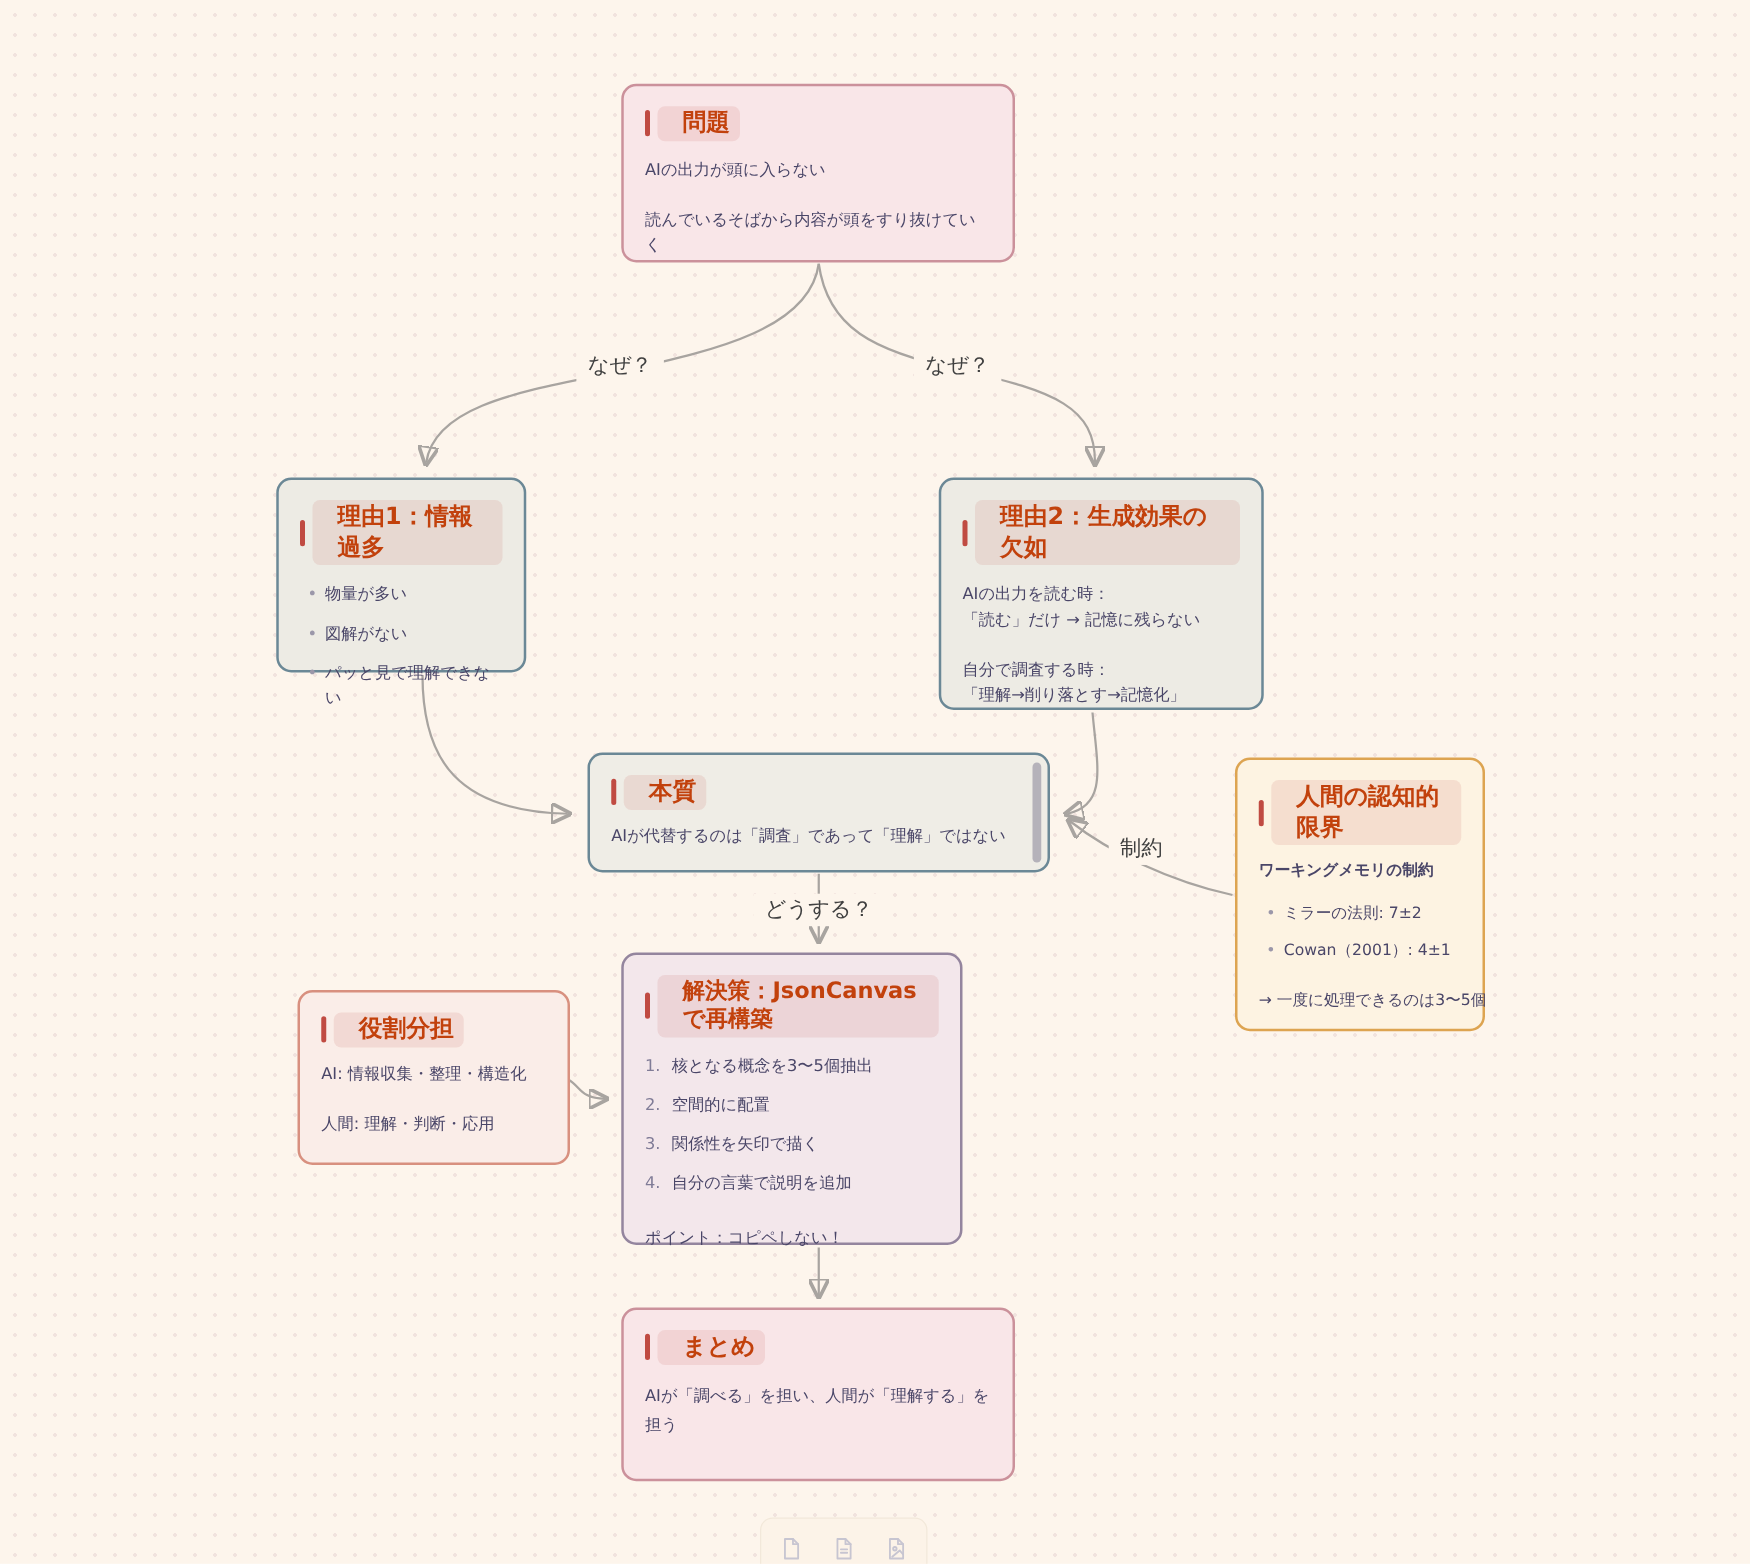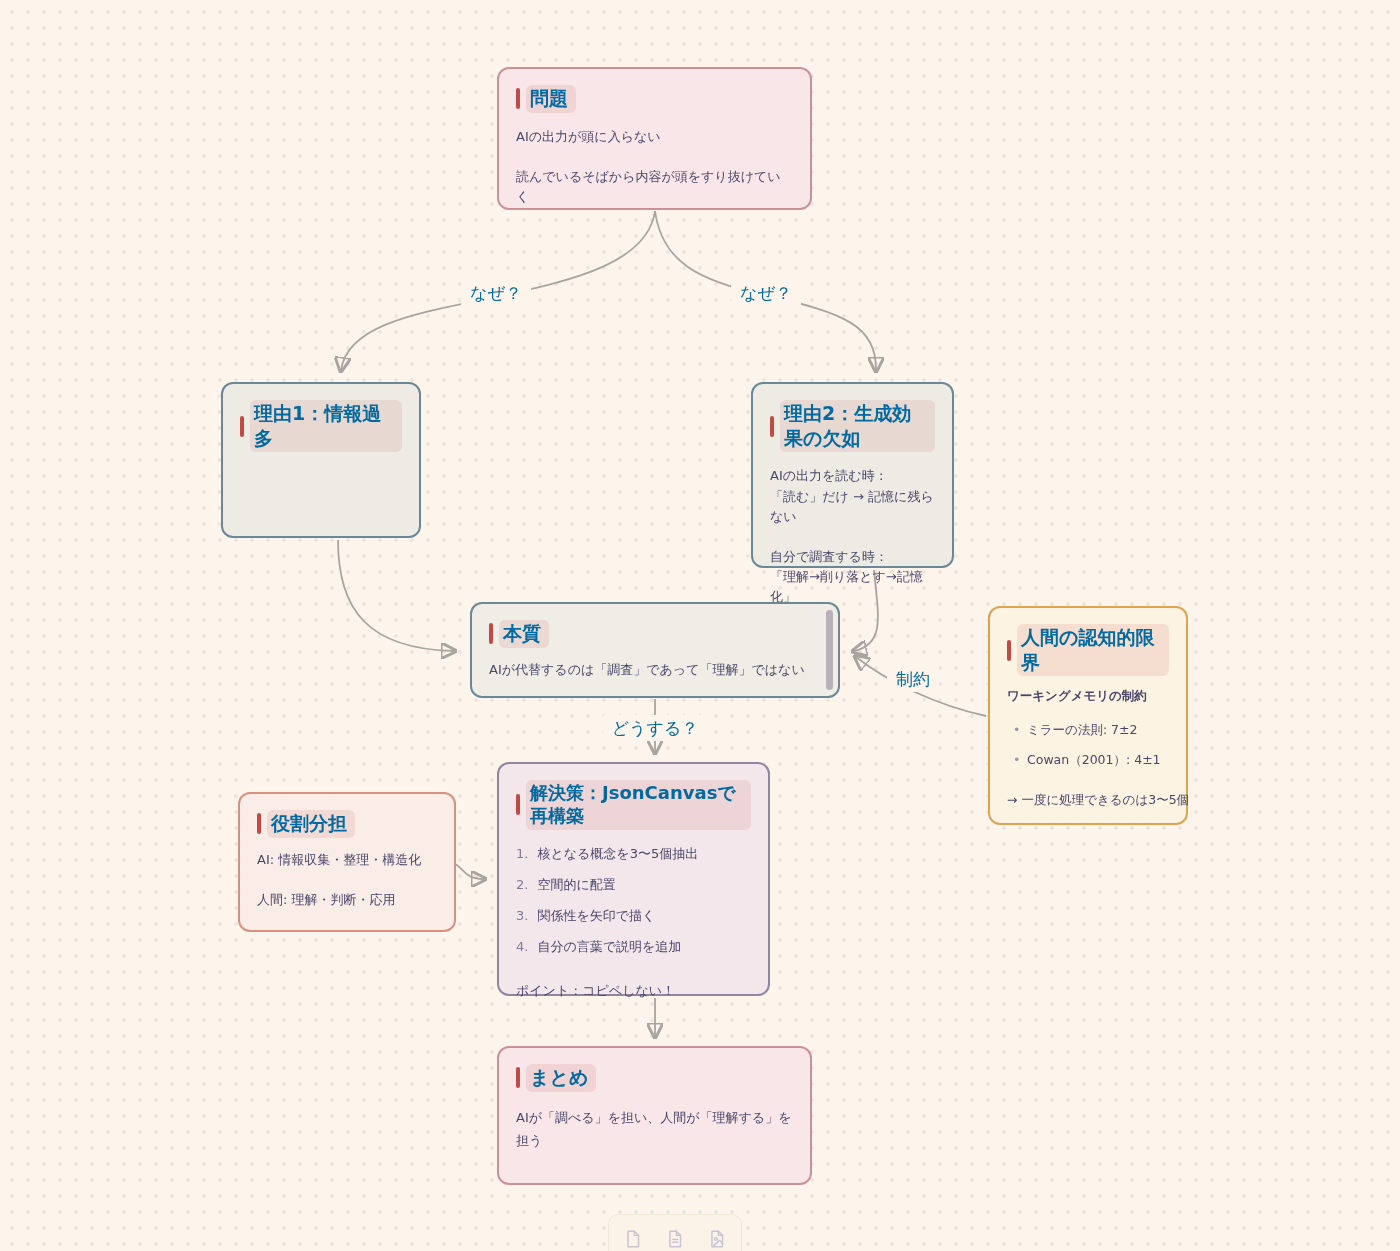--- a/index.html
+++ b/index.html
@@ -7,38 +7,38 @@
   #canvas{
     position:relative;width:1400px;height:1251px;overflow:hidden;
     background-color:#fdf5ec;
     background-image:radial-gradient(circle,#f1e3de 1.6px,transparent 1.7px);
     background-size:16px 16px;background-position:4px 4px;
   }
   #edges{position:absolute;left:0;top:0;width:1400px;height:1251px;z-index:1;}
   #edges path{fill:none;stroke:#a8a4a0;stroke-width:1.8;}
   .edge-label{
     position:absolute;z-index:2;transform:translate(-50%,-50%);
-    background:#fdf5ec;padding:2px 9px;font-size:17px;color:#0369a1;
+    background:#fdf5ec;padding:2px 9px;font-size:17px;color:#404040;
     white-space:nowrap;line-height:1.3;
   }
   .node{
     position:absolute;z-index:3;box-sizing:border-box;
     border:2px solid;border-radius:12px;padding:16px 17px;
     color:#4a4668;font-size:13px;line-height:1.55;
   }
   .node-pink{background:#f9e6e8;border-color:#cb919b;}
   .node-slate{background:#edebe4;border-color:#6b8896;}
   .node-amber{background:#fdf3e2;border-color:#dda451;}
   .node-salmon{background:#faede8;border-color:#d8907f;}
   .node-purple{background:#f3e7eb;border-color:#94859e;}
   .node-title{display:flex;align-items:center;gap:6px;margin-bottom:14px;}
   .title-bar{width:4px;height:21px;border-radius:2px;background:#c04b42;flex:none;}
   .title-text{
-    font-weight:bold;font-size:19px;color:#0369a1;line-height:1.3;
-    background:rgba(198,110,98,0.15);padding:1px 8px 2px 4px;border-radius:6px;
+    font-weight:bold;font-size:19px;color:#c2410c;line-height:1.3;
+    background:rgba(198,110,98,0.15);padding:1px 8px 2px 20px;border-radius:6px;
   }
   .para{margin:0 0 0 0;}
   .para + .para{margin-top:20px;}
   .bullet-list{margin:4px 0 0 0;padding:0;list-style:none;}
   .bullet-list li{position:relative;padding-left:20px;margin:11px 0;}
   .bullet-list li::before{content:"•";position:absolute;left:6px;top:0;color:#9b97a9;}
   .step{display:flex;gap:9px;margin:11px 0;}
   .step-num{color:#807c97;flex:none;}
   .bold{font-weight:normal;text-align:right;}
   .roles-line{margin:12px 0;}
@@ -91,23 +91,28 @@
     </div>
     <p class="para">AIの出力が頭に入らない</p>
     <p class="para">読んでいるそばから内容が頭をすり抜けていく</p>
   </div>
 
   <div class="node node-slate" style="left:221px;top:382px;width:200px;height:156px;">
     <div class="node-title">
       <span class="title-bar"></span>
       <span class="title-text">理由1：情報過多</span>
     </div>
-  </div>
-
-  <div class="node node-slate" style="left:751px;top:382px;width:203px;height:186px;">
+    <ul class="bullet-list">
+      <li>物量が多い</li>
+      <li>図解がない</li>
+      <li>パッと見で理解できない</li>
+    </ul>
+  </div>
+
+  <div class="node node-slate" style="left:751px;top:382px;width:260px;height:186px;">
     <div class="node-title">
       <span class="title-bar"></span>
       <span class="title-text">理由2：生成効果の欠如</span>
     </div>
     <p class="para">
       <span>AIの出力を読む時：</span><br>
       <span>「読む」だけ → 記憶に残らない</span>
     </p>
     <p class="para">
       <span>自分で調査する時：</span><br>

